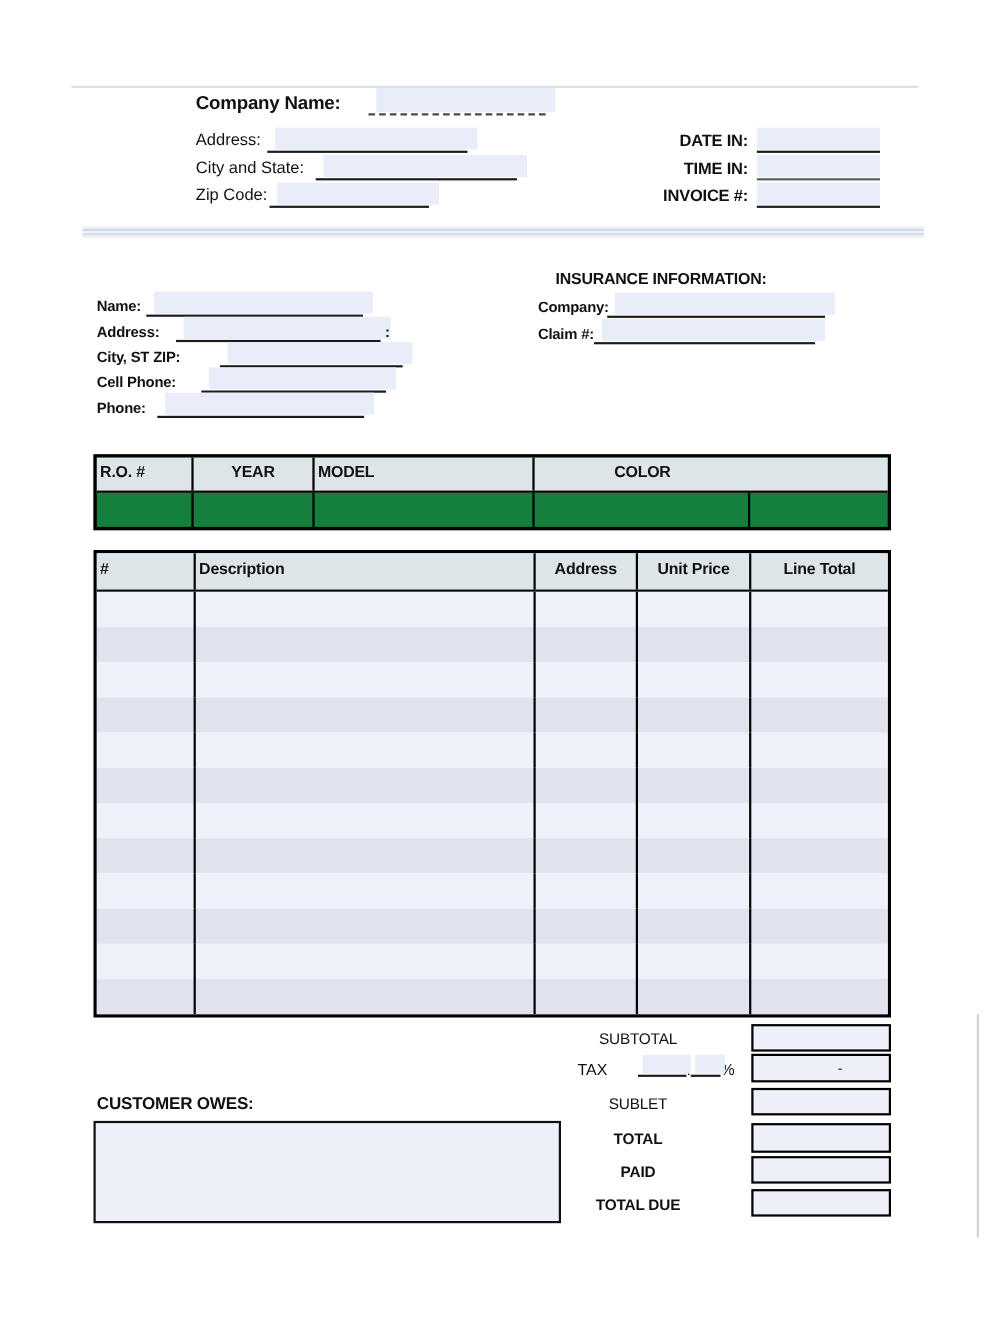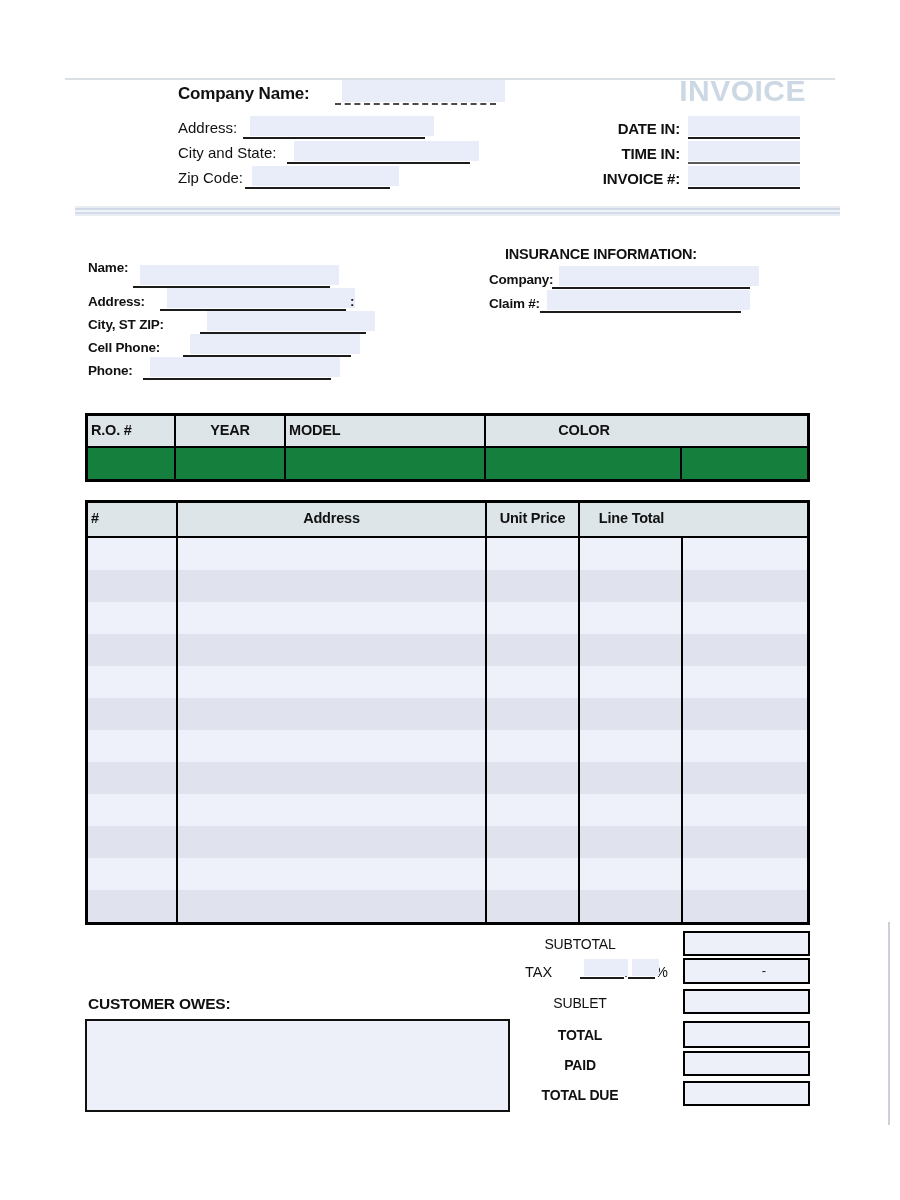--- a/index.html
+++ b/index.html
@@ -28,21 +28,21 @@
   .fld-datein{left:688px;top:118px;width:112px;}
   .fld-timein{left:688px;top:143px;width:112px;border-bottom-color:#5a5a5a;}
   .fld-invno{left:688px;top:168px;width:112px;}
 
   
   .divider{position:absolute;left:75px;top:206px;width:765px;height:10px;
            background:linear-gradient(180deg,#e9eef5 0 2px,#cfd9e6 2px 4px,#f0f4f9 4px 6px,#d4dde9 6px 8px,#e9eef5 8px 10px);}
 
   
   .cust-label{position:absolute;left:88px;font-size:13.5px;font-weight:bold;letter-spacing:-0.2px;}
-  .lbl-name{top:260px;} .lbl-caddr{top:294px;} .lbl-cityzip{top:317px;} .lbl-cell{top:340px;} .lbl-phone{top:363px;}
+  .lbl-name{top:271px;} .lbl-caddr{top:294px;} .lbl-cityzip{top:317px;} .lbl-cell{top:340px;} .lbl-phone{top:363px;}
   .fld-name{left:133px;top:267px;width:197px;}
   .fld-caddr{left:160px;top:290px;width:186px;}
   .addr-suffix{position:absolute;left:350px;top:294px;font-size:13.5px;font-weight:bold;}
   .fld-cityzip{left:200px;top:313px;width:166px;}
   .fld-cell{left:183px;top:336px;width:168px;}
   .fld-phone{left:143px;top:359px;width:188px;}
   .ins-heading{position:absolute;left:505px;top:246px;font-size:14.5px;font-weight:bold;letter-spacing:-0.2px;}
   .ins-label{position:absolute;left:489px;font-size:13.5px;font-weight:bold;letter-spacing:-0.2px;}
   .lbl-inscompany{top:272px;} .lbl-claim{top:296px;}
   .fld-inscompany{left:552px;top:268px;width:198px;}
@@ -94,21 +94,20 @@
   .edge-line{position:absolute;left:888px;top:922px;width:1.5px;height:203px;background:#ccd1d9;}
 </style>
 </head>
 <body>
 
 <div class="page">
 
   <div class="top-rule"></div>
   <div class="company-label">Company Name:</div>
   <div class="field company-field"></div>
-  <div class="invoice-title">INVOICE</div>
 
   <div class="hleft-label lbl-address">Address:</div>
   <div class="field fld-address"></div>
   <div class="hleft-label lbl-citystate">City and State:</div>
   <div class="field fld-citystate"></div>
   <div class="hleft-label lbl-zip">Zip Code:</div>
   <div class="field fld-zip"></div>
 
   <div class="hright-label lbl-datein">DATE IN:</div>
   <div class="field flush fld-datein"></div>
@@ -149,20 +148,21 @@
       <div class="vcell"></div>
       <div class="vcell"></div>
       <div class="vcell"></div>
       <div class="vcell"></div>
     </div>
   </div>
 
   <div class="itable">
     <div class="ihead">
       <div class="ihcell">#</div>
+      <div class="ihcell">Description</div>
       <div class="ihcell center">Address</div>
       <div class="ihcell center">Unit Price</div>
       <div class="ihcell center">Line Total</div>
     </div>
     <div>
         <div class="irow">
           <div class="icell"></div>
           <div class="icell"></div>
           <div class="icell"></div>
           <div class="icell"></div>

